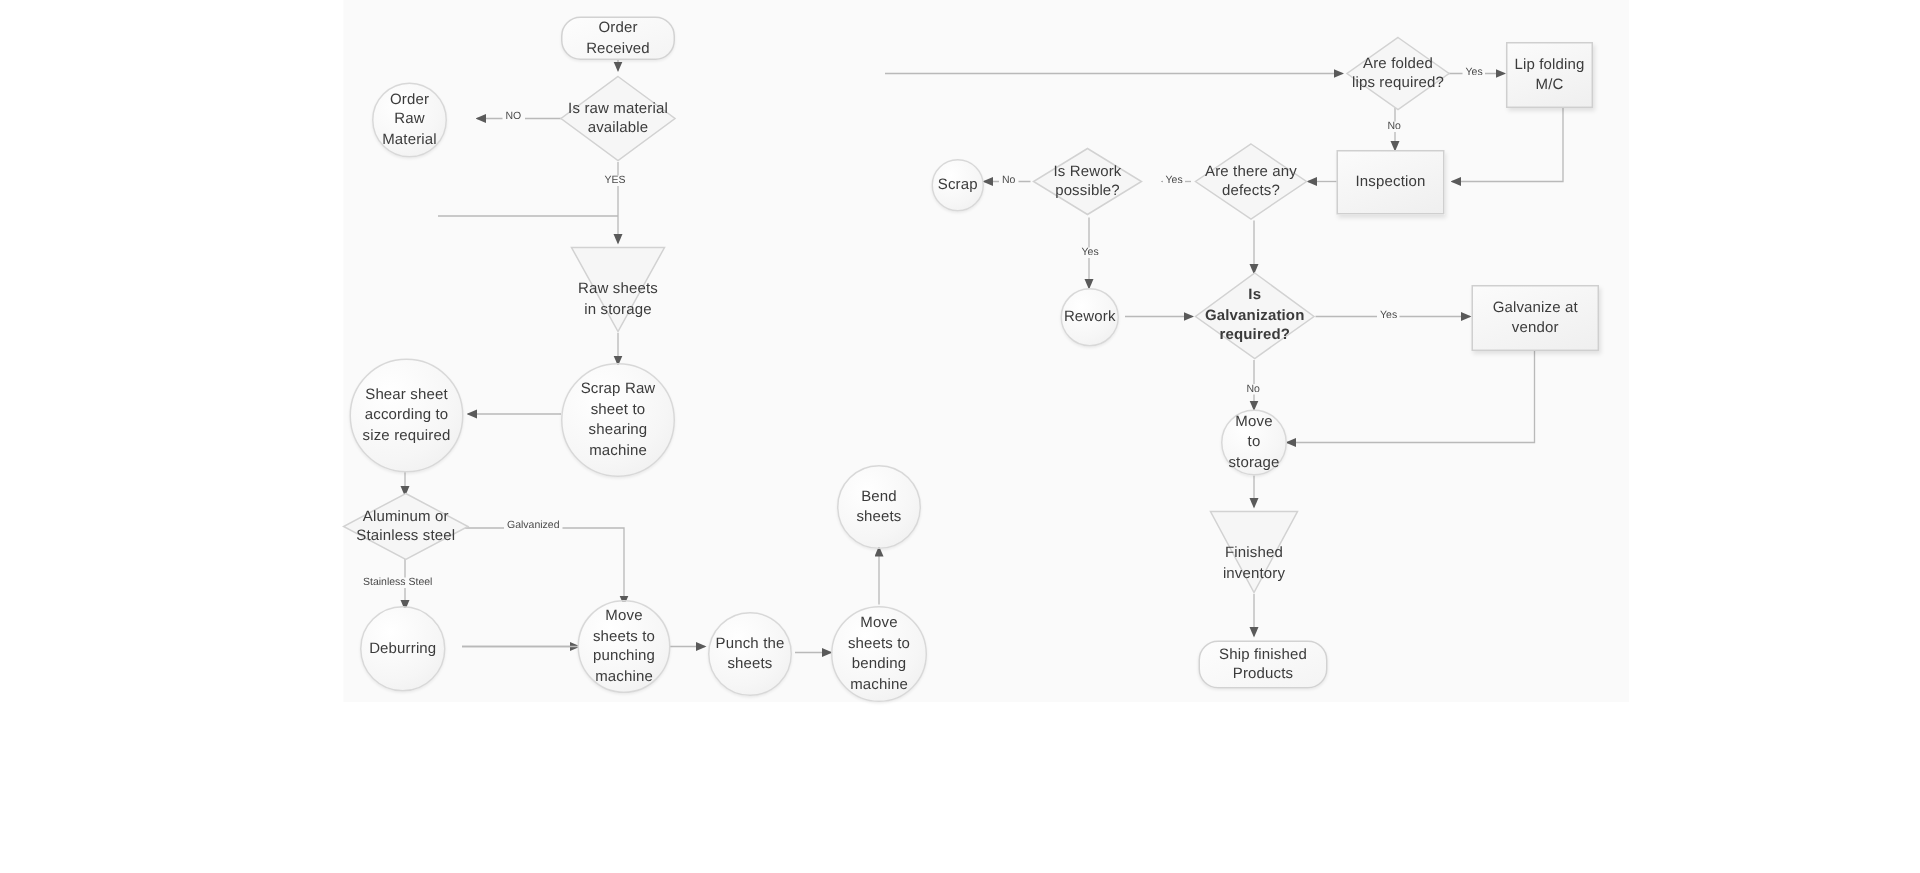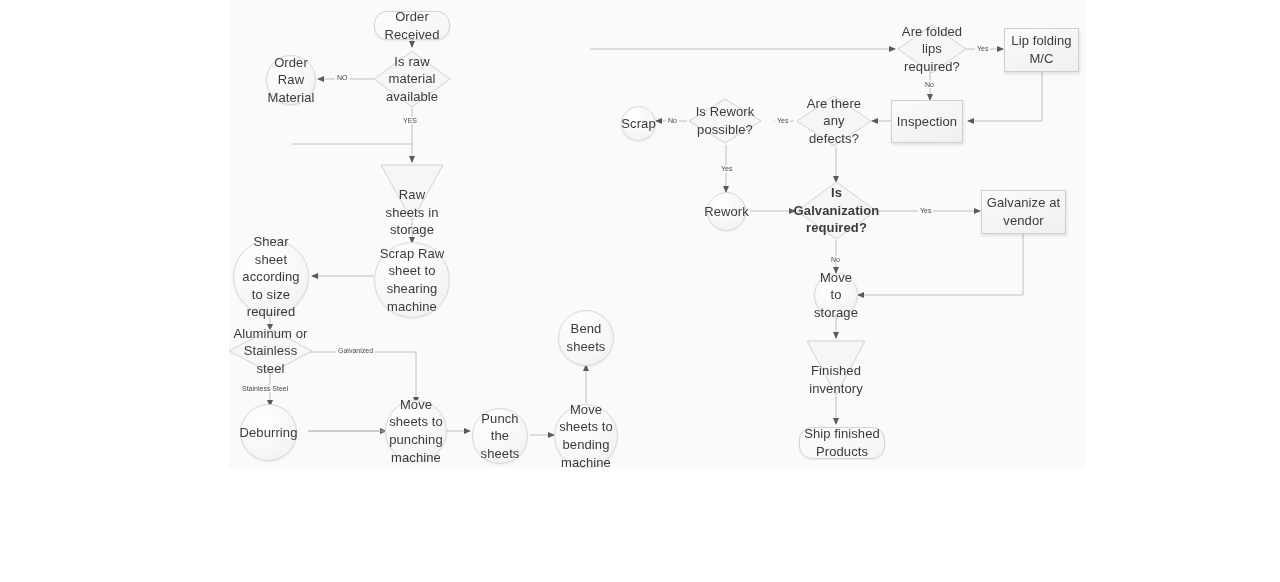--- a/index.html
+++ b/index.html
@@ -4,21 +4,21 @@
 <style>
   html,body{margin:0;padding:0;background:#ffffff;}
   body{width:1280px;height:582px;overflow:hidden;
        font-family:"Liberation Sans","DejaVu Sans",sans-serif;}
   #stage{position:relative;width:1280px;height:582px;background:#ffffff;}
   #canvas{position:absolute;left:229px;top:0px;width:857px;height:468px;
           background:#fafafa;}
   #edges{position:absolute;left:0;top:0;width:1280px;height:582px;overflow:visible;}
   .node{position:absolute;box-sizing:border-box;display:flex;align-items:center;
         justify-content:center;text-align:center;color:#3b3b3b;
-        font-size:13px;line-height:1.35;letter-spacing:.1px;}
+        font-size:10px;line-height:1.35;letter-spacing:.1px;}
   .node span{display:block;padding:0 3px;}
 
   
   .terminator{
     border:1px solid #d2d2d2;border-radius:13px;
     background:linear-gradient(160deg,#fdfdfd 0%,#f4f4f4 100%);
     box-shadow:0 1px 2px rgba(0,0,0,.07);
   }
   .process{
     border:1px solid #cfcfcf;
@@ -95,21 +95,21 @@
     <span>Order Received</span>
   </div>
 
   <div class="node diamond" style="left:373px;top:50px;width:78px;height:58px;">
     <svg class="dshape" viewBox="0 0 78 58" preserveAspectRatio="none">
       <polygon points="39,1 77,29 39,57 1,29" fill="#f6f6f6" stroke="#d2d2d2" stroke-width="1"></polygon>
     </svg>
     <span>Is raw material available</span>
   </div>
 
-  <div class="node circle" style="left:266px;top:55px;width:50px;height:50px;">
+  <div class="node circle" style="left:248px;top:55px;width:50px;height:50px;">
     <span>Order Raw Material</span>
   </div>
 
   <div class="node tri" style="left:380px;top:164px;width:64px;height:58px;">
     <svg class="tshape" viewBox="0 0 64 58" preserveAspectRatio="none">
       <polygon points="1,1 63,1 32,57" fill="#f6f6f6" stroke="#d2d2d2" stroke-width="1"></polygon>
     </svg>
     <span>Raw sheets in storage</span>
   </div>
 
@@ -148,21 +148,21 @@
     <span>Bend sheets</span>
   </div>
 
   <div class="node diamond" style="left:897px;top:24px;width:70px;height:50px;">
     <svg class="dshape" viewBox="0 0 70 50" preserveAspectRatio="none">
       <polygon points="35,1 69,25 35,49 1,25" fill="#f6f6f6" stroke="#d2d2d2" stroke-width="1"></polygon>
     </svg>
     <span>Are folded lips required?</span>
   </div>
 
-  <div class="node process" style="left:1004px;top:28px;width:75px;height:44px;">
+  <div class="node process" style="left:1004px;top:28px;width:58px;height:44px;">
     <span>Lip folding M/C</span>
   </div>
 
   <div class="node process" style="left:891px;top:100px;width:72px;height:43px;">
     <span>Inspection</span>
   </div>
 
   <div class="node diamond" style="left:796px;top:95px;width:76px;height:52px;">
     <svg class="dshape" viewBox="0 0 76 52" preserveAspectRatio="none">
       <polygon points="38,1 75,26 38,51 1,26" fill="#f6f6f6" stroke="#d2d2d2" stroke-width="1"></polygon>

